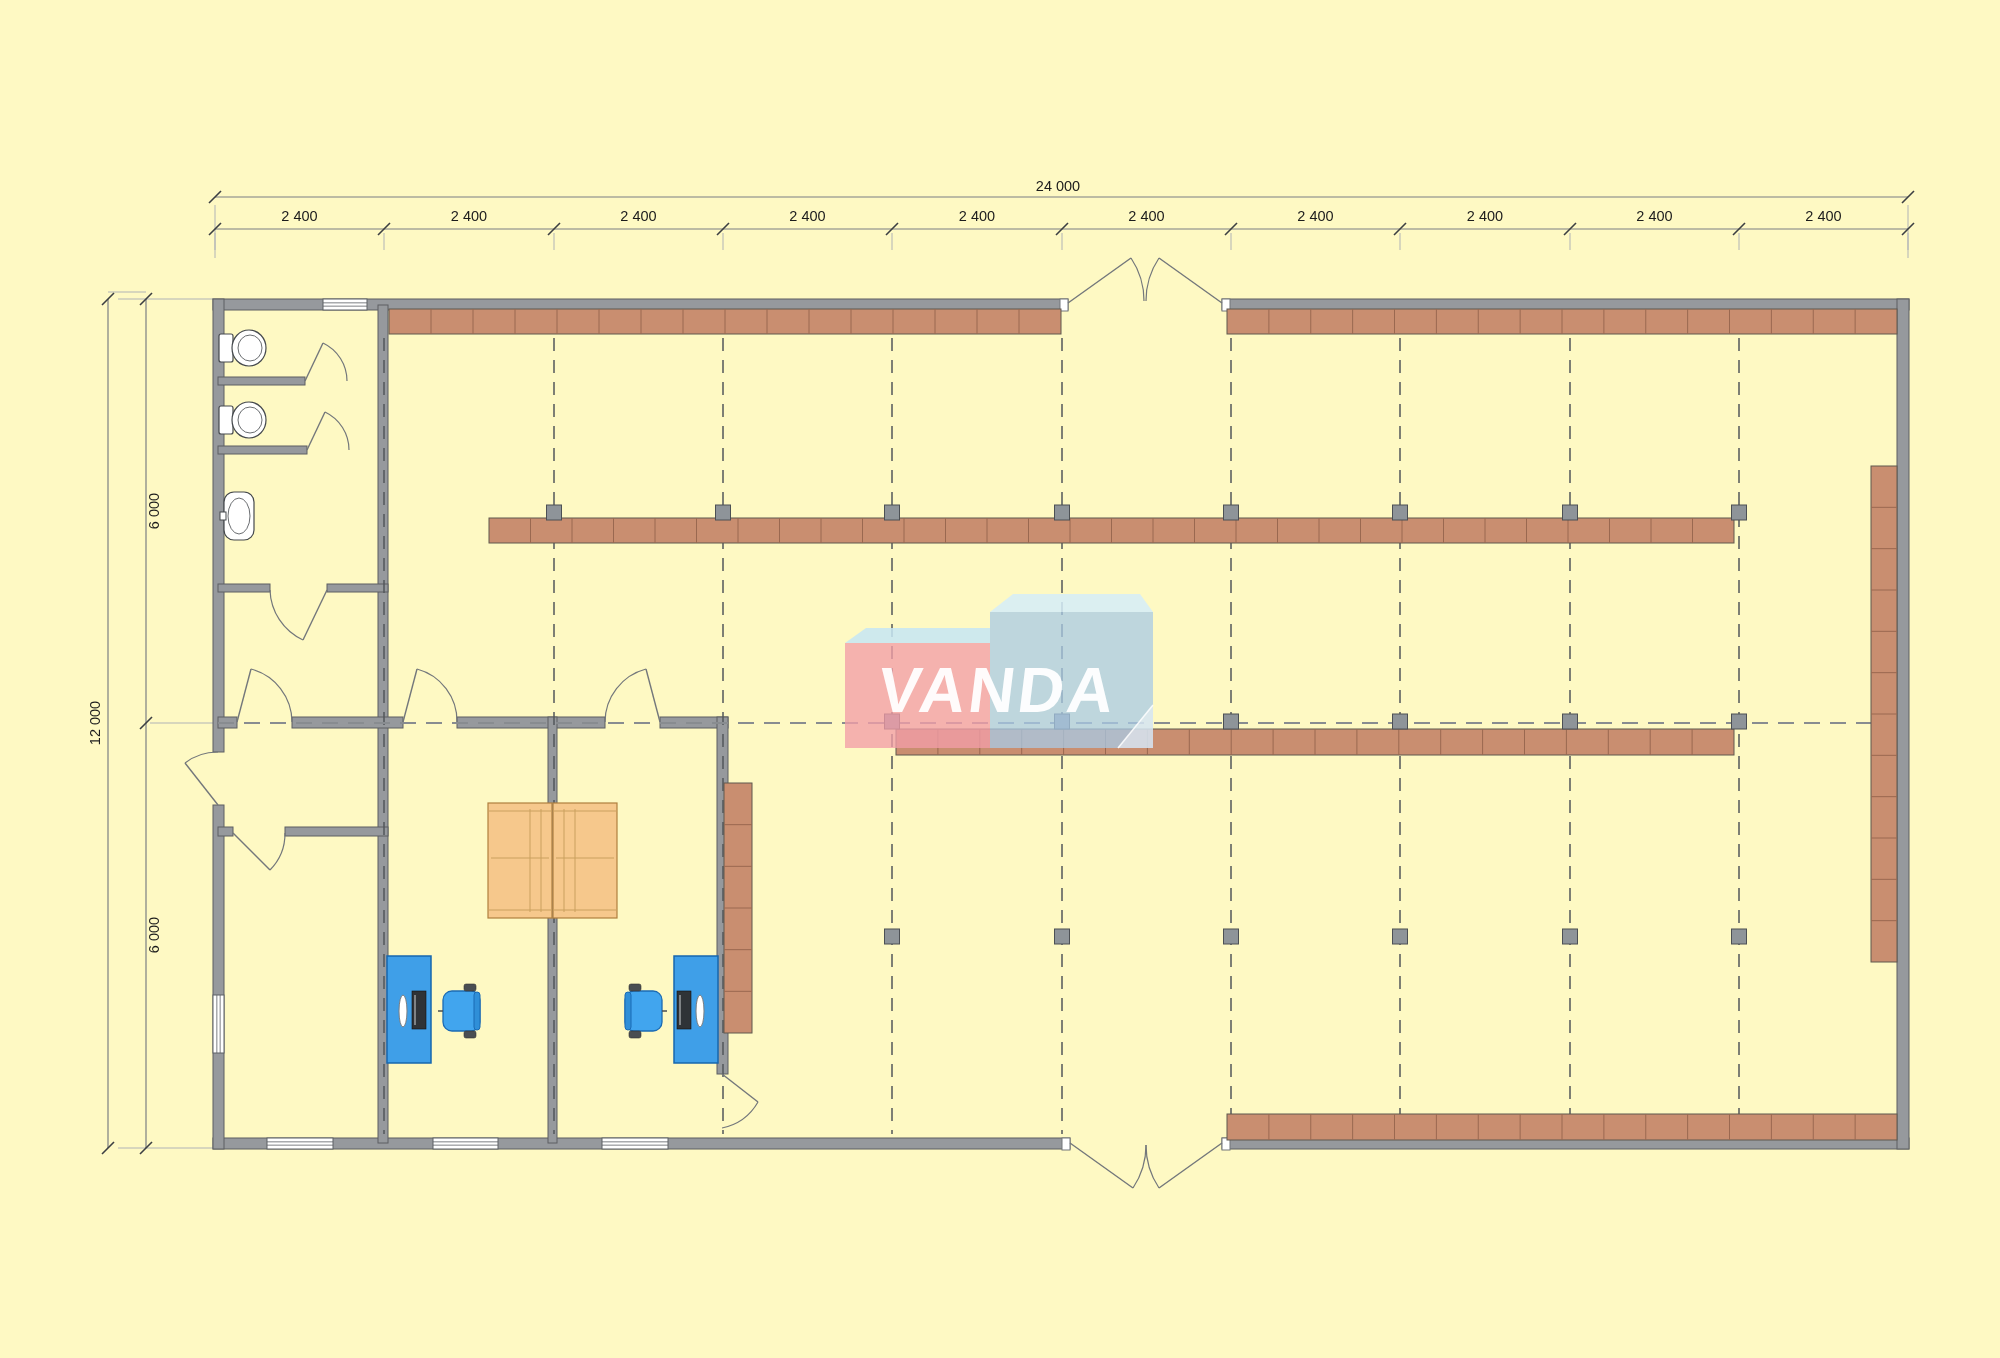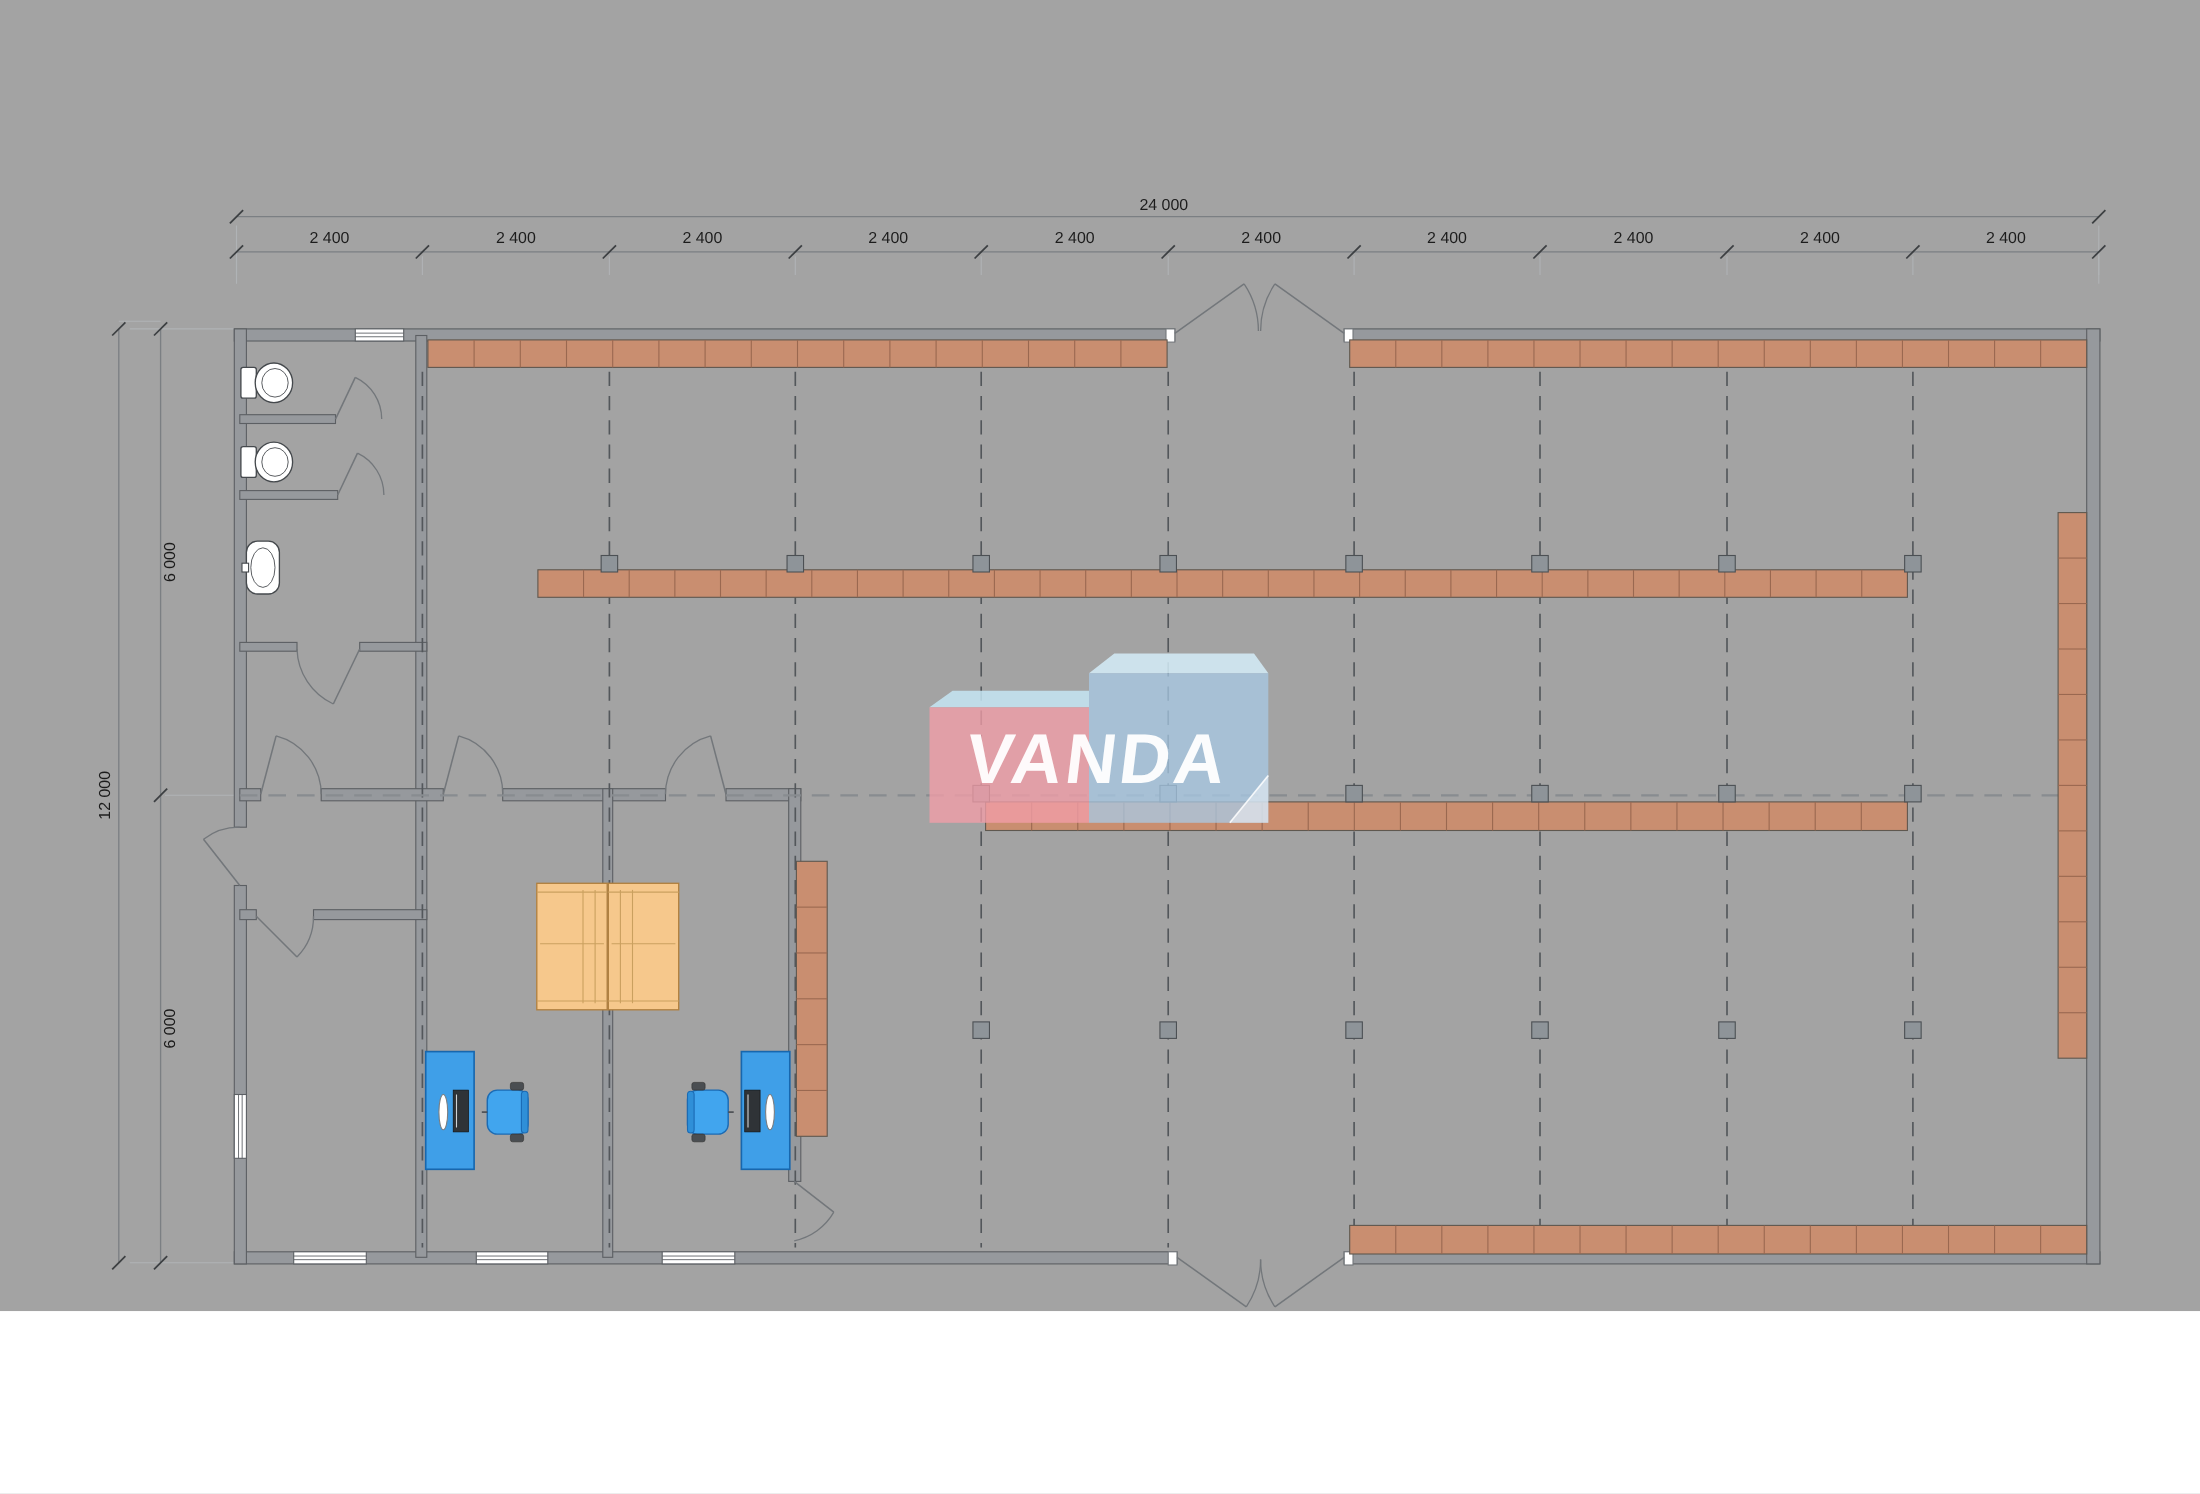--- a/index.html
+++ b/index.html
@@ -1,16 +1,16 @@
 <!DOCTYPE html>
 <html><head>
 <meta charset="utf-8">
 <style>
   html,body{margin:0;padding:0;background:#fff;}
-  #stage{position:relative;width:2000px;height:1192px;background:#a3a3a3;overflow:hidden;}
+  #stage{position:relative;width:2000px;height:1358px;background:#fef9c3;overflow:hidden;}
   svg{position:absolute;left:0;top:0;}
   .dim-label{font:14.5px "Liberation Sans", sans-serif;fill:#1c1c1c;}
   .logo-text{font-family:"Liberation Sans", sans-serif;font-weight:bold;font-size:64px;
              fill:rgba(255,255,255,0.95);letter-spacing:3px;}
 </style>
 </head>
 <body>
 
 <div id="stage">
   <svg width="2000" height="1358" viewBox="0 0 2000 1358">

